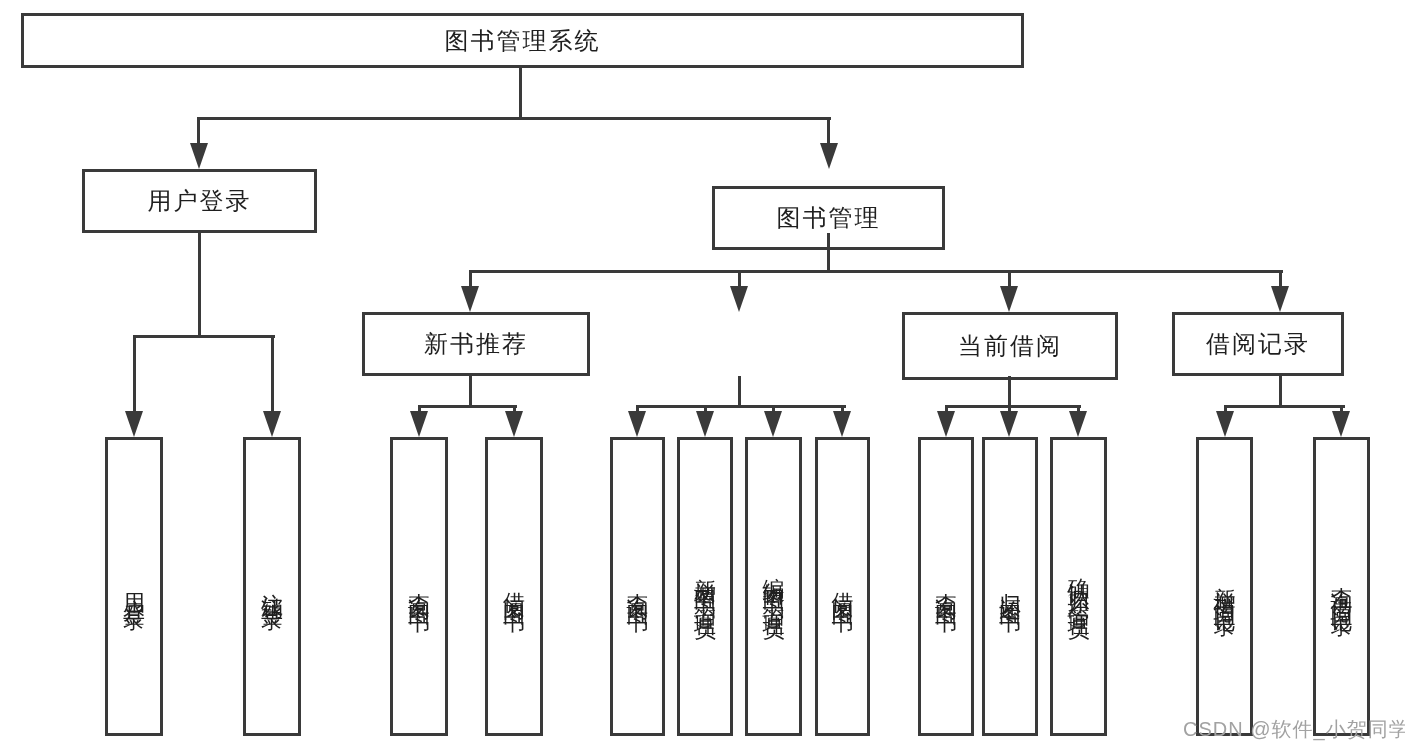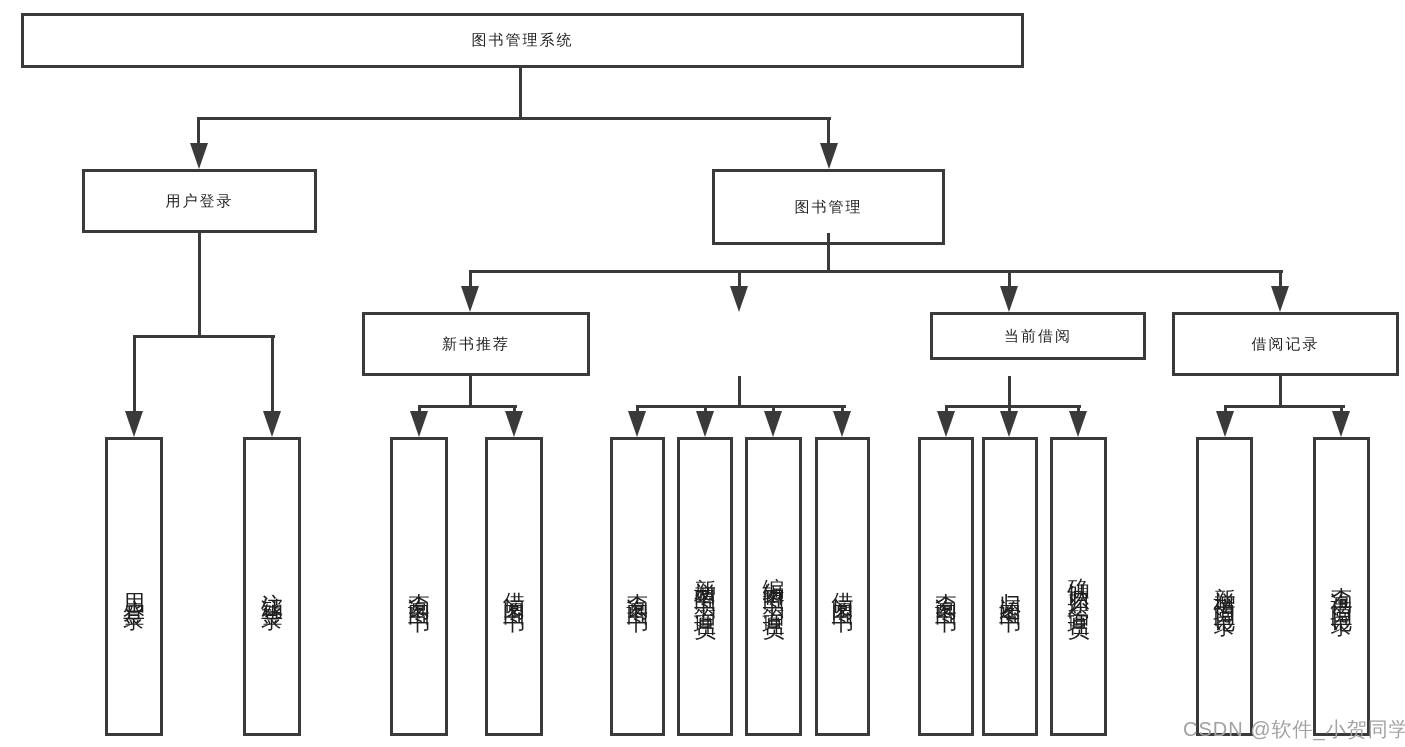--- a/index.html
+++ b/index.html
@@ -18,21 +18,21 @@
   .box{
     position:absolute;
     box-sizing:border-box;
     border:3px solid var(--line);
     background:#fff;
     display:flex;
     align-items:center;
     justify-content:center;
   }
   .hbox span{
-    font-size:15px;
+    font-size:24px;
     letter-spacing:2px;
     white-space:nowrap;
   }
   .vbox span{
     writing-mode:vertical-rl;
     text-orientation:mixed;
     font-size:22px;
     letter-spacing:6px;
     line-height:1;
   }
@@ -62,34 +62,34 @@
 <div id="stage">
 
   <div class="box hbox" style="left:21px;top:13px;width:1003px;height:55px">
     <span>图书管理系统</span>
   </div>
 
   <div class="box hbox" style="left:82px;top:169px;width:235px;height:64px">
     <span>用户登录</span>
   </div>
 
-  <div class="box hbox" style="left:712px;top:169px;width:233px;height:76px">
+  <div class="box hbox" style="left:712px;top:186px;width:233px;height:64px">
     <span>图书管理</span>
   </div>
 
   <div class="box hbox" style="left:362px;top:312px;width:228px;height:64px">
     <span>新书推荐</span>
   </div>
 
 
-  <div class="box hbox" style="left:930px;top:312px;width:216px;height:48px">
+  <div class="box hbox" style="left:902px;top:312px;width:216px;height:68px">
     <span>当前借阅</span>
   </div>
 
-  <div class="box hbox" style="left:1172px;top:312px;width:227px;height:64px">
+  <div class="box hbox" style="left:1172px;top:312px;width:172px;height:64px">
     <span>借阅记录</span>
   </div>
 
   <div class="box vbox" style="left:105px;top:437px;width:58px;height:299px">
     <span>用户登录</span>
   </div>
   <div class="box vbox" style="left:243px;top:437px;width:58px;height:299px">
     <span>注销登录</span>
   </div>
 

